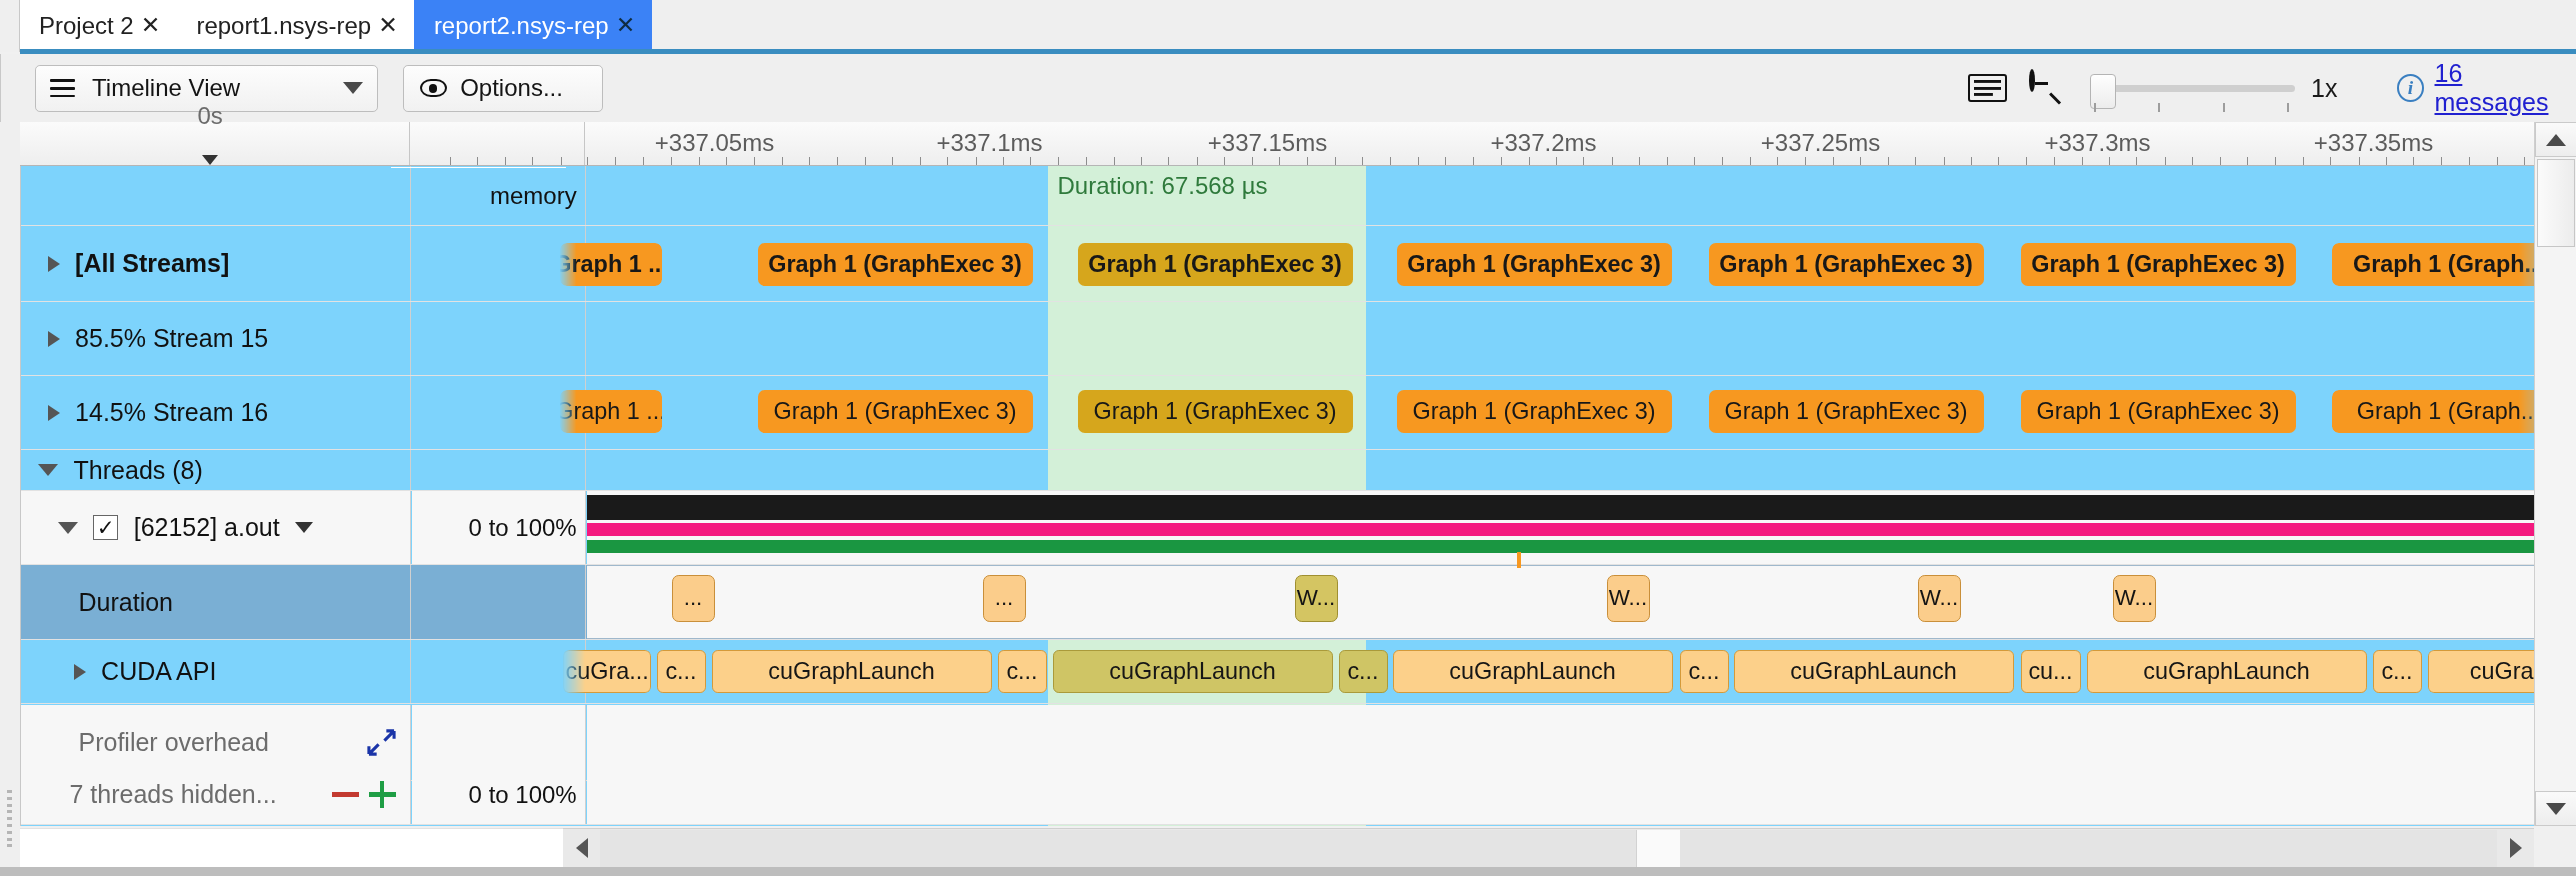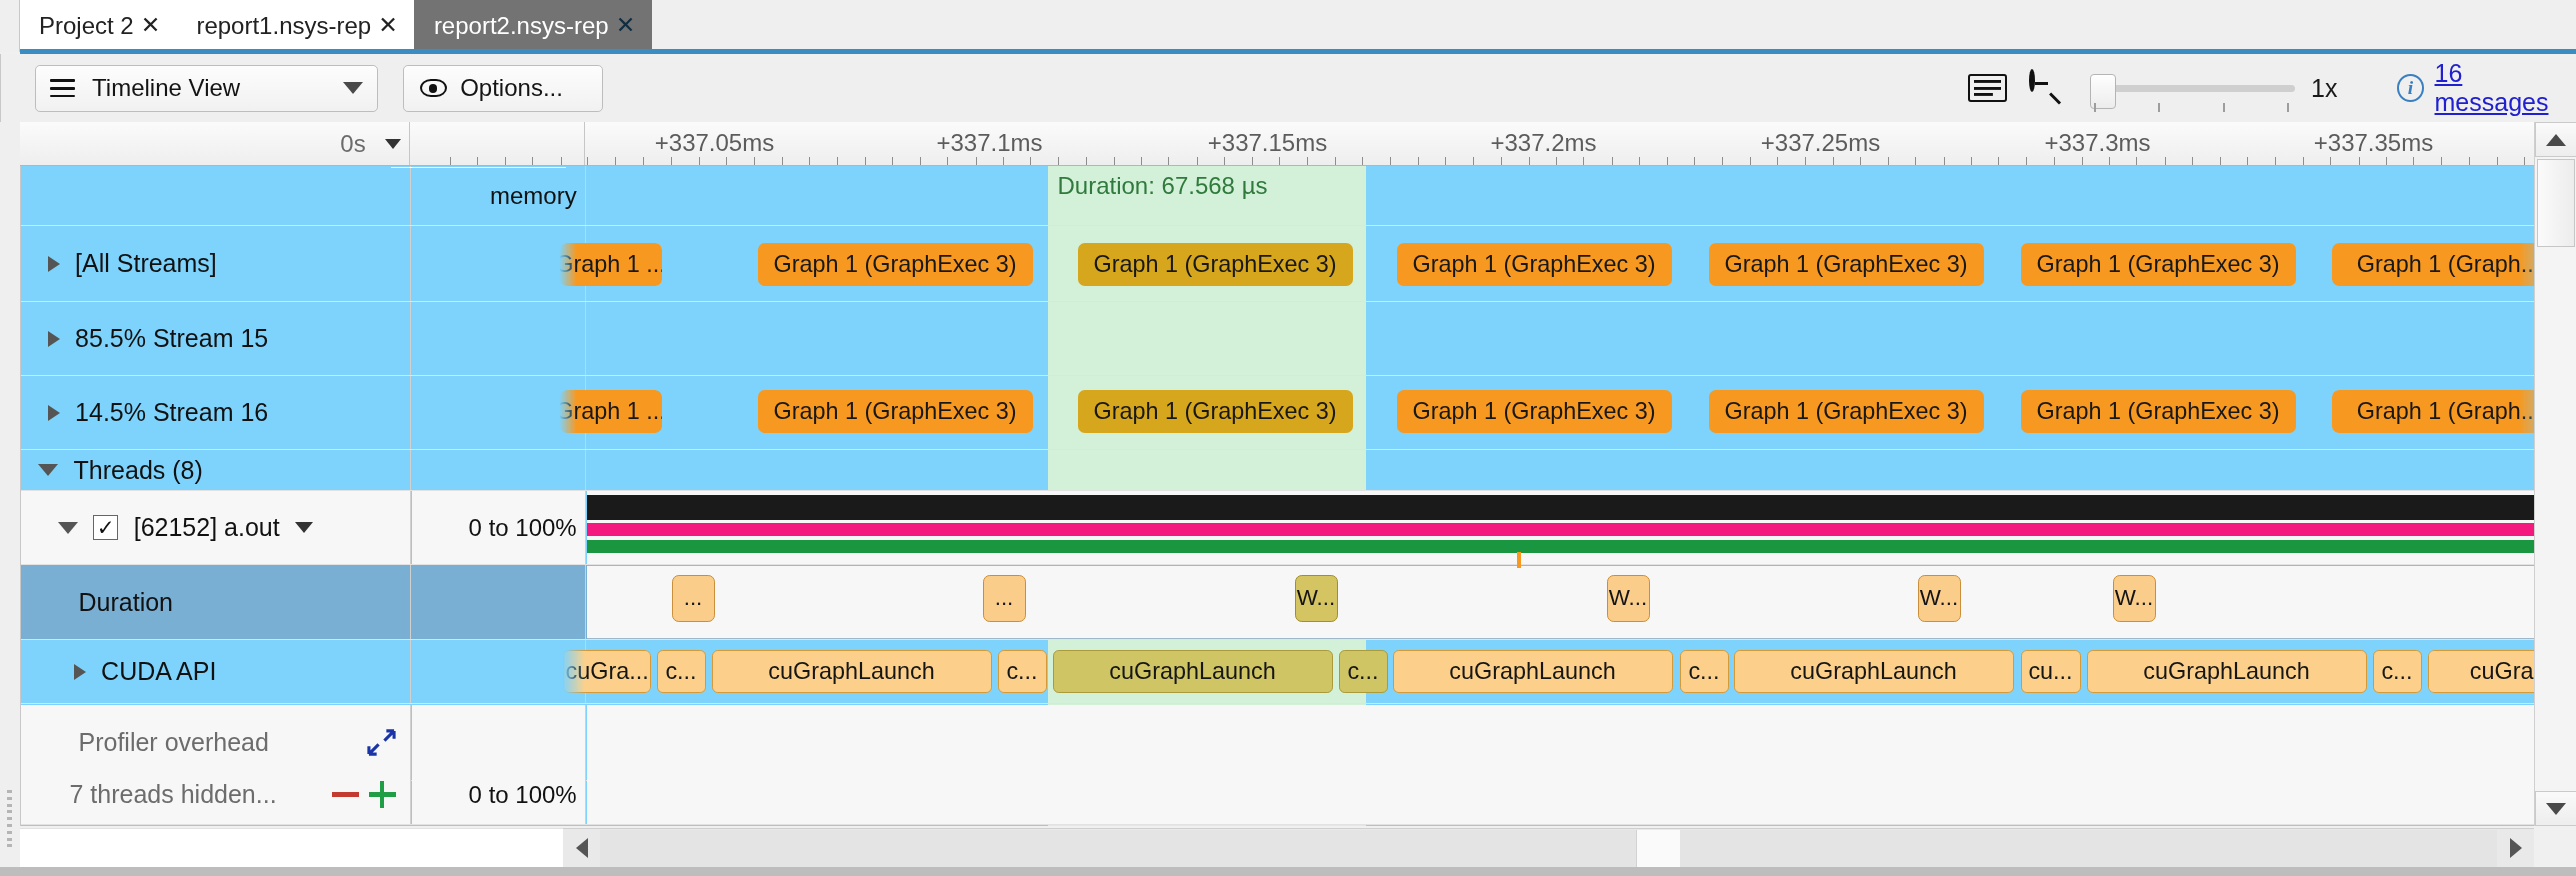--- a/index.html
+++ b/index.html
@@ -18,21 +18,21 @@
     display:flex; align-items:flex-end;
   }
   .tabbar .tab-left-pad{ width:19.5px; height:52px; background:#efefef;
      border-right:1px solid #c8c8c8;}
   .tab{
     height:52px; display:flex; align-items:center; gap:7px;
     padding:0 16.6px 0 19.5px; font-size:24px; color:#1d1d1d;
     background:#ffffff; cursor:default; position:relative;
   }
   .tab.inactive{ background:#ffffff; color:#222; }
-  .tab.active{ background:#737373; color:#ffffff; }
+  .tab.active{ background:#3b82f6; color:#ffffff; }
   .tab .x{ font-size:23.4px; line-height:1; font-weight:400; }
   .tab.active .x{ color:#0f2c40; }
   .tabbar-underline{
     position:absolute; left:19.5px; top:49px; width:2557px; height:4.9px;
     background:#3a8dc0;
   }
 
   
   .toolbar{
     position:absolute; left:0; top:54px; width:2576px; height:68px;
@@ -95,22 +95,22 @@
 
   
   .ruler{
     position:absolute; left:19.5px; top:122px; width:2515px; height:44px;
     background:linear-gradient(#fbfbfb,#eeeeee);
     border-bottom:1px solid #b5b5b5;
   }
   .ruler .seg-left{
     position:absolute; left:0; top:0; width:390px; height:43px;
     border-right:1px solid #c6c6c6;
-    display:flex; align-items:center; justify-content:flex-end; padding-right:7.8px; gap:19px;
-    font-size:24px; color:#6b6b6b;
+    display:flex; align-items:center; justify-content:flex-end; padding-right:7.8px; gap:25px;
+    font-size:24px; color:#6b6b6b;flex-direction:column;
   }
   .ruler .caret-sm{ width:0;height:0;border-left:8.8px solid transparent;border-right:8.8px solid transparent;border-top:10.7px solid #333;}
   .ruler .seg-mid{
     position:absolute; left:391px; top:0; width:174px; height:43px; border-right:1px solid #c6c6c6;
   }
   .ruler .scale{ position:absolute; left:566px; top:0; right:0; height:43px; }
   .ruler .scale .lbl{ position:absolute; top:6.8px; font-size:24px; color:#5c5c5c; transform:translateX(-50%); white-space:nowrap;}
   .ruler .scale .tick{ position:absolute; bottom:0; width:1px; background:#8d8d8d; }
   .ruler .scale .tick.minor{ height:7.8px; }
 
@@ -376,21 +376,21 @@
 
   <div class="grid" id="grid">
       <div class="sel-band" style="left: 1027px; width: 318px; top: 0px; height: 660px; background: rgb(211, 240, 216); pointer-events: none;"></div>
       <div class="row" style="top: 0px; height: 60px;">
         <div class="cell-name" style="padding: 0px 13.6px 0px 21.4px; gap: 15.6px;"></div>
         <div class="cell-val">
           <span>memory</span>
         </div>
         <div class="cell-track"></div>
       </div>
-      <div class="row" style="top: 60px; height: 76px;">
+      <div class="row" style="top: 60px; height: 76px; font-weight: bold;">
         <div class="cell-name" style="padding: 0px 13.6px 0px 27px; gap: 15.6px;">
           <span class="arrow"></span>
           <span>[All Streams]</span>
         </div>
         <div class="cell-val"></div>
         <div class="cell-track">
           <div class="gbar fadeL" style="left: -27px; width: 102px; top: 16.6px;">
             <span>Graph 1 ...</span>
           </div>
           <div class="gbar" style="left: 171px; width: 275px; top: 16.6px;">

